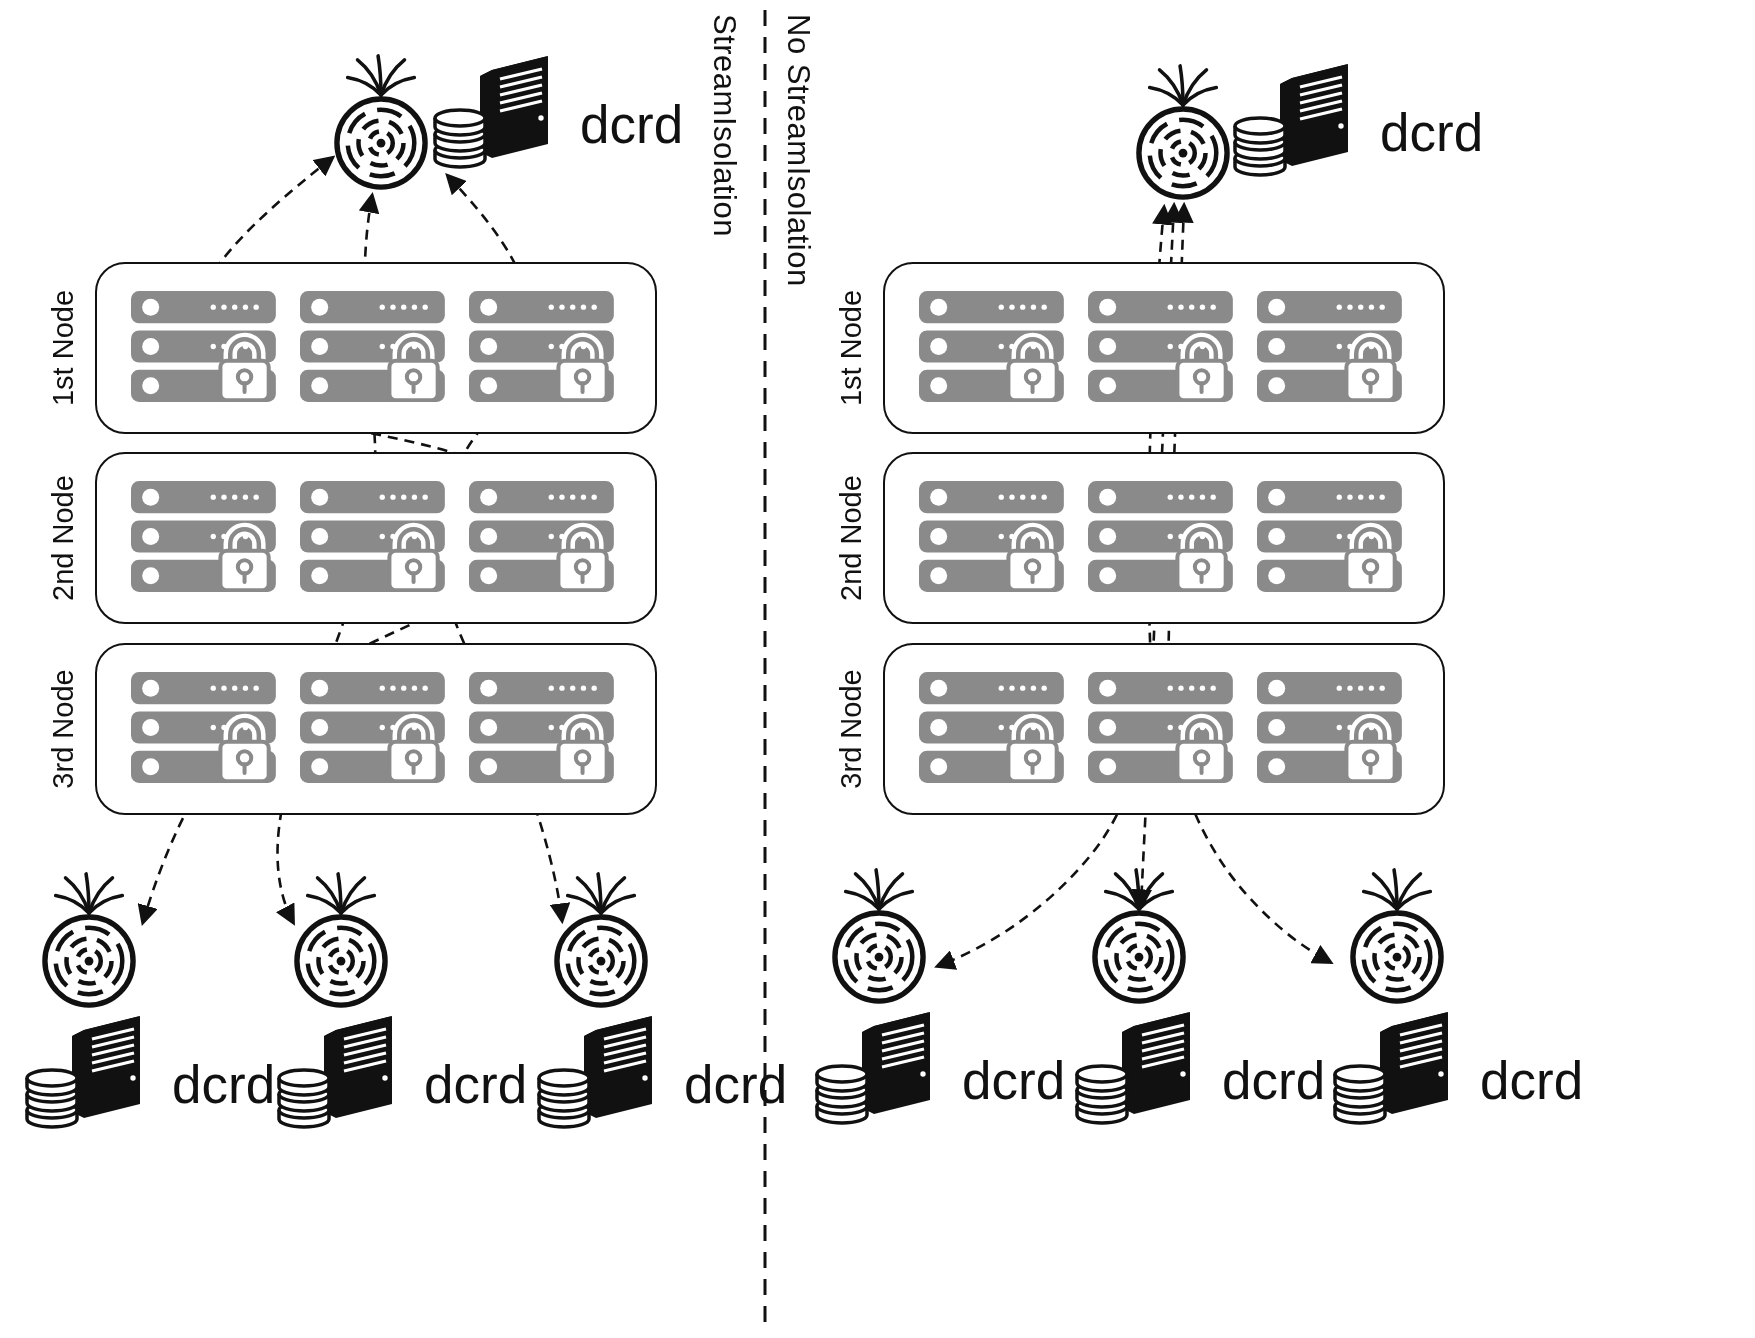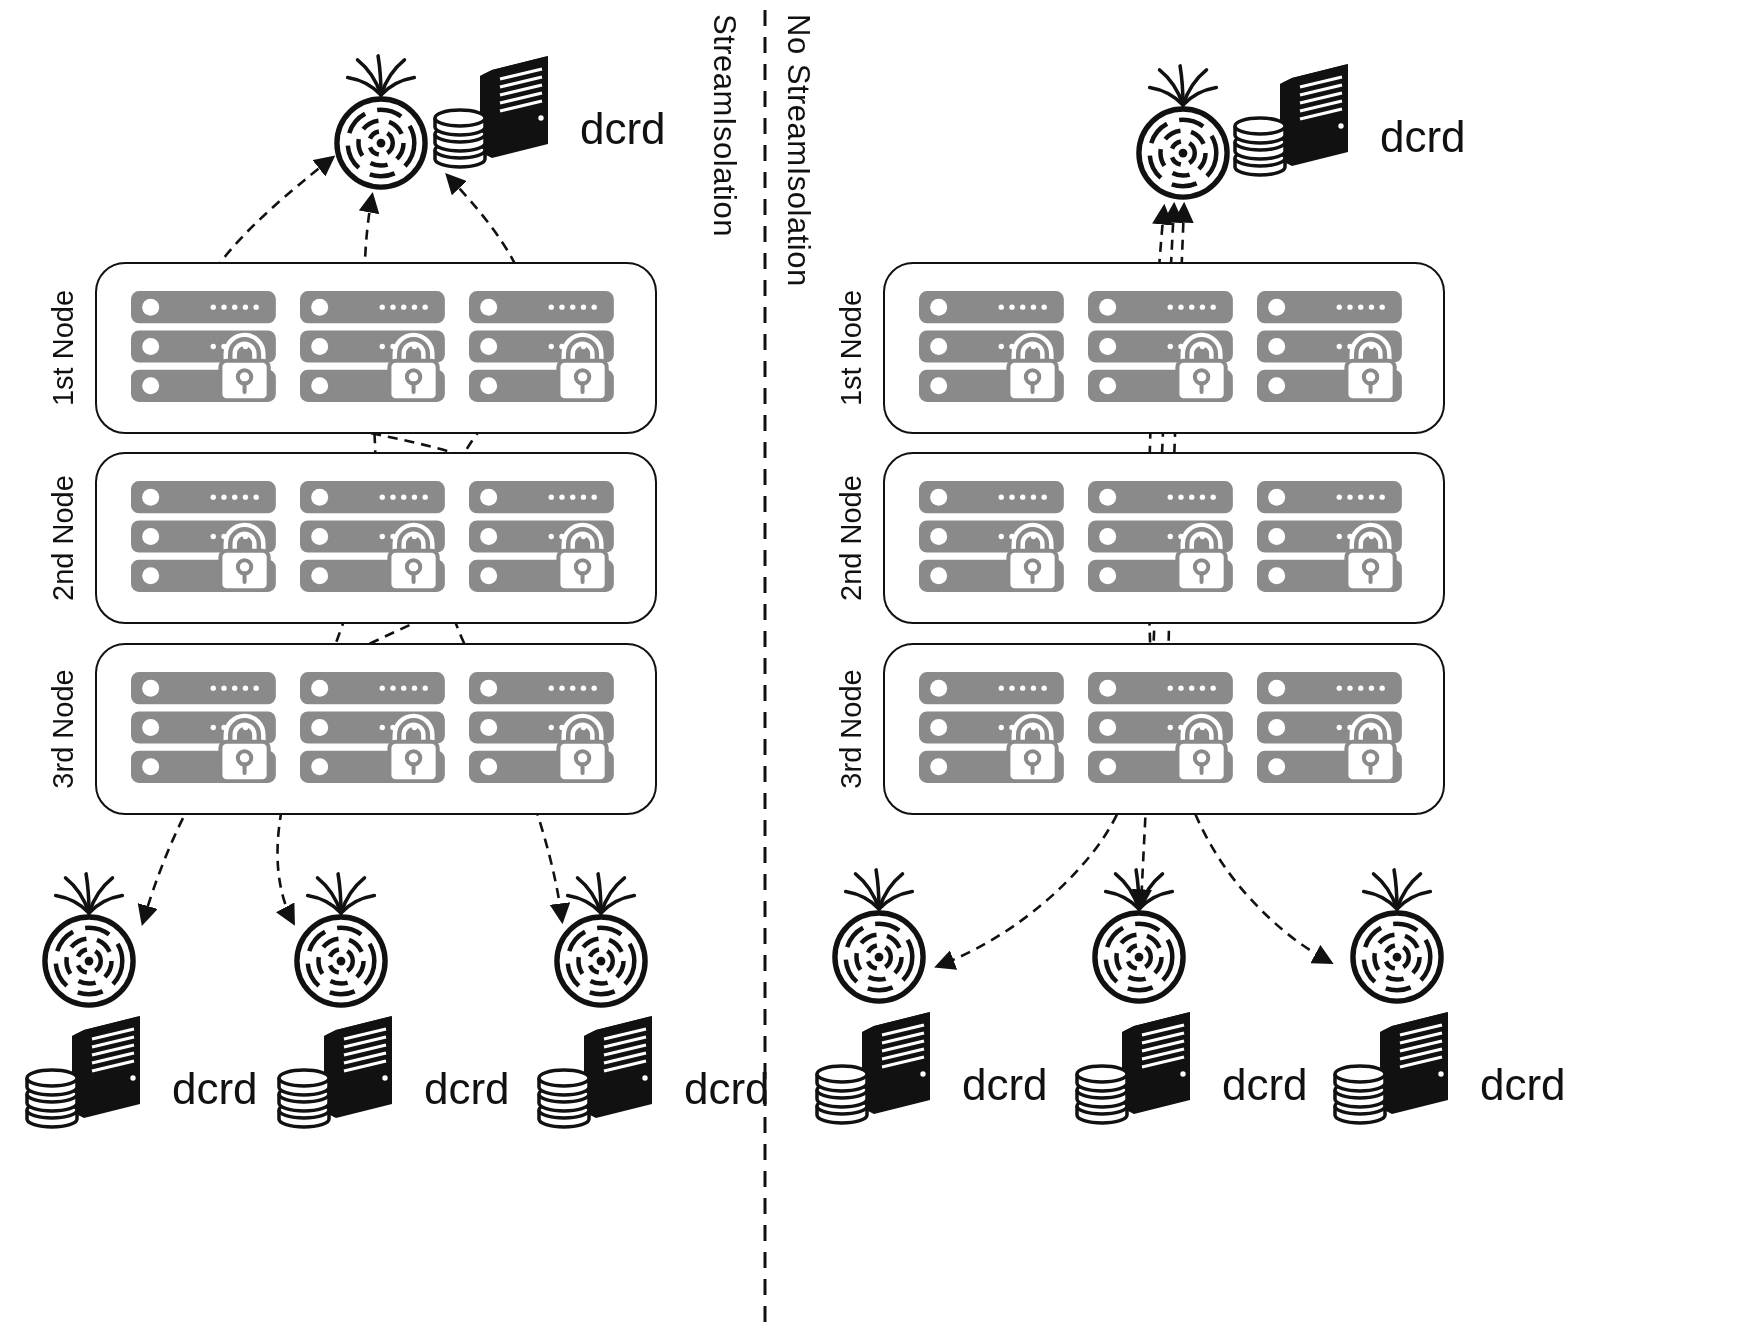--- a/index.html
+++ b/index.html
@@ -8,21 +8,21 @@
   .canvas{position:relative;width:1755px;height:1338px;background:#fff;overflow:hidden}
   .defs{position:absolute;width:0;height:0;overflow:hidden}
   .arrows{position:absolute;left:0;top:0;width:1755px;height:1338px;pointer-events:none}
   .divider-label{position:absolute;writing-mode:vertical-rl;font-size:31px;font-weight:500;letter-spacing:.5px;white-space:nowrap}
   .node-box{position:absolute;width:562px;height:172px;border:2px solid #111;border-radius:30px;background:#fff;display:flex;justify-content:space-between;padding:27px 34px 0}
   .node-label{position:absolute;left:-34px;top:50%;transform:translate(-50%,-50%) rotate(-90deg);white-space:nowrap;font-size:29px;font-weight:500}
   .rack{width:152px;height:111px;flex:0 0 auto}
   .onion{position:absolute;width:118px;height:142px}
   .dcrd-unit{position:absolute;display:flex;align-items:flex-end}
   .dcrd-icon{width:140px;height:125px;flex:0 0 auto}
-  .dcrd-label{font-size:44px;line-height:1;margin:0 0 18px 10px;white-space:nowrap}
+  .dcrd-label{font-size:53px;line-height:1;margin:0 0 18px 10px;white-space:nowrap}
 </style>
 </head>
 <body>
 
 <div class="canvas">
 
   <svg class="defs" aria-hidden="true">
     <defs>
       <marker id="arrow" viewBox="0 0 10 10" refX="8" refY="5" markerWidth="8" markerHeight="8" orient="auto-start-reverse">
         <path d="M0 0 L10 5 L0 10 z" fill="#111"></path>

